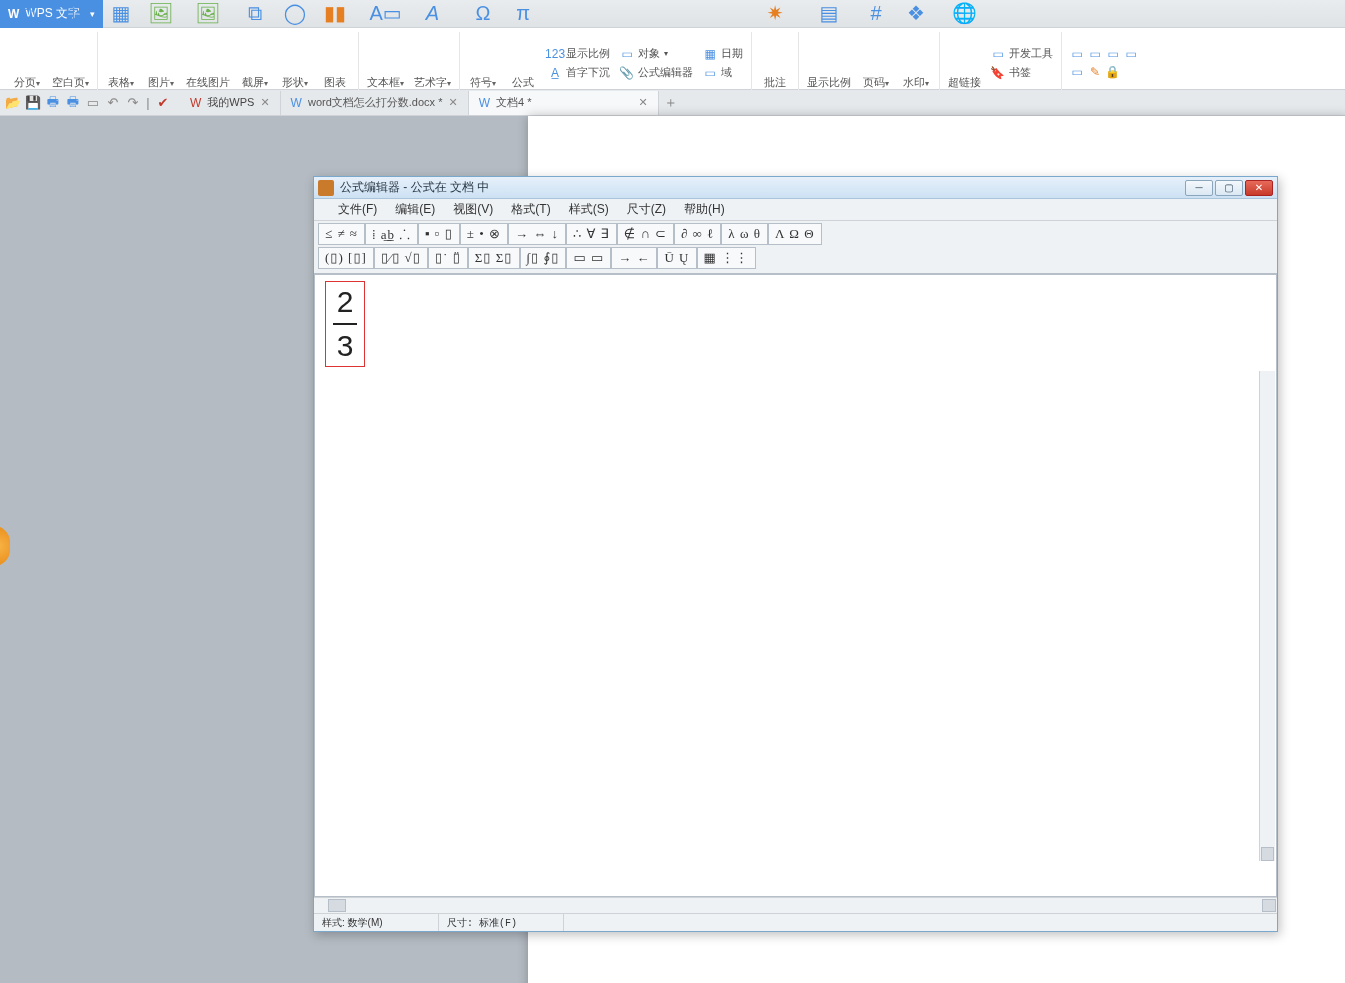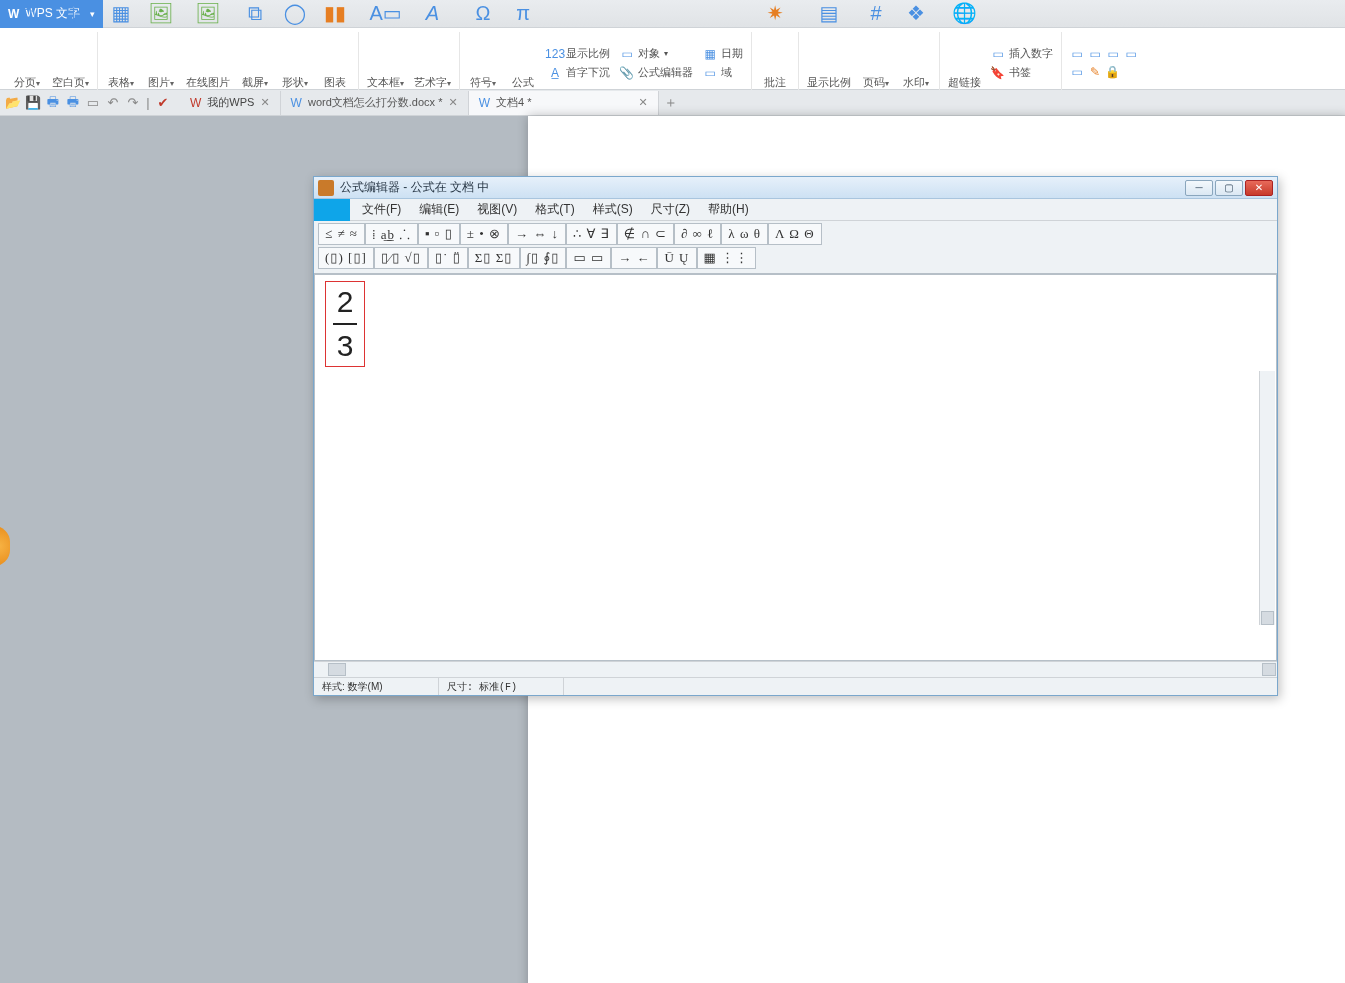--- a/index.html
+++ b/index.html
@@ -43,29 +43,29 @@
 .doctab .dic { color:#c0392b; font-size:12px;}
 .doctab .dic.blue{color:#4a90e2;}
 .addtab { width:24px; text-align:center; color:#888; font-size:14px;}
 
 
 .docbg { position:absolute; top:116px; left:0; right:0; bottom:0; background:#b4bbc2; }
 .orangeblob { position:absolute; left:-6px; top:410px; width:16px; height:40px; border-radius:0 20px 20px 0; background:radial-gradient(circle at 30% 50%,#f7b344,#e88b1a); }
 .page { position:absolute; left:528px; top:0; width:820px; height:983px; background:#fff; box-shadow:0 0 10px rgba(0,0,0,.25); }
 
 
-.eqwin { position:absolute; left:313px; top:176px; width:965px; height:520px; background:#0ea5e9; border:1px solid #7aa7cc; box-shadow:2px 3px 10px rgba(0,0,0,.25); display:flex; flex-direction:column; }
+.eqwin { position:absolute; left:313px; top:176px; width:965px; height:756px; background:#15803d; border:1px solid #7aa7cc; box-shadow:2px 3px 10px rgba(0,0,0,.25); display:flex; flex-direction:column; }
 .eq-title { height:22px; background:linear-gradient(to bottom,#e6f0fa,#cde1f3); display:flex; align-items:center; font-size:12px; padding:0 4px; border-bottom:1px solid #a9c5de; }
 .eq-title .tic { width:16px; height:16px; margin-right:6px; display:inline-block; background:#c97a2a; border-radius:2px; position:relative;}
 .eq-title .ttxt { flex:1; color:#283746; }
 .winbtns { display:flex; gap:2px; }
 .winbtn { width:28px; height:16px; border:1px solid #8aa6bd; background:linear-gradient(to bottom,#f3f8fc,#dbe8f3); display:flex; align-items:center; justify-content:center; font-size:10px; color:#34495e; border-radius:2px;}
 .winbtn.close{ background:linear-gradient(to bottom,#e86a5a,#c73a2a); color:#fff; border-color:#a22; }
 
-.eq-menu { height:22px; background:#eef2f5; display:flex; align-items:flex-end; font-size:12px; color:#333; padding:0 4px; gap:2px; border-bottom:1px solid #cfd3d7;margin-left:36px;}
+.eq-menu { height:22px; background:#eef2f5; display:flex; align-items:flex-end; font-size:12px; color:#333; padding:0 16px; gap:2px; border-bottom:1px solid #cfd3d7;}
 .eq-menu span { padding:2px 8px; }
 
 .eq-tb { background:#eef2f5; font-size:12px; color:#333; padding:2px 4px; border-bottom:1px solid #b6bfc7;}
 .eq-row { display:flex; gap:0; margin-bottom:2px;}
 .eq-cell { border:1px solid #b6bfc7; height:22px; padding:0 6px; display:flex; align-items:center; justify-content:center; font-family:"Cambria Math","Times New Roman",serif; font-size:13px; letter-spacing:1px; background:#f7f9fb; white-space:nowrap;}
 
 .eq-canvas { flex:1; background:#fff; position:relative; border:1px solid #b6bfc7; margin:0; overflow:hidden;}
 .fracbox { position:absolute; left:10px; top:6px; width:40px; height:86px; border:1px solid #d33; display:flex; flex-direction:column; align-items:center; justify-content:center; font-family:"Times New Roman",serif; font-size:30px; color:#222;}
 .fracbox .bar { width:24px; height:0; border-top:2px solid #222; margin:4px 0;}
 .eq-hscroll { height:16px; background:#eef2f5; border-top:1px solid #cfd3d7; position:relative;}
@@ -200,21 +200,21 @@
       </div>
   </div>
   <div class="rgrp">
     <div class="rbtn">
         <div class="ic">🌐</div>
         <div class="lbl">超链接</div>
       </div>
     <div class="rsmallcol">
       <div class="rsmall">
           <span class="sic">▭</span>
-          <span>插入数字</span>
+          <span>开发工具</span>
         </div>
       <div class="rsmall">
           <span class="sic">🔖</span>
           <span>书签</span>
         </div>
     </div>
   </div>
   <div class="rgrp" style="border-right:none">
     <div class="rsmallcol">
       <div class="rsmall">

